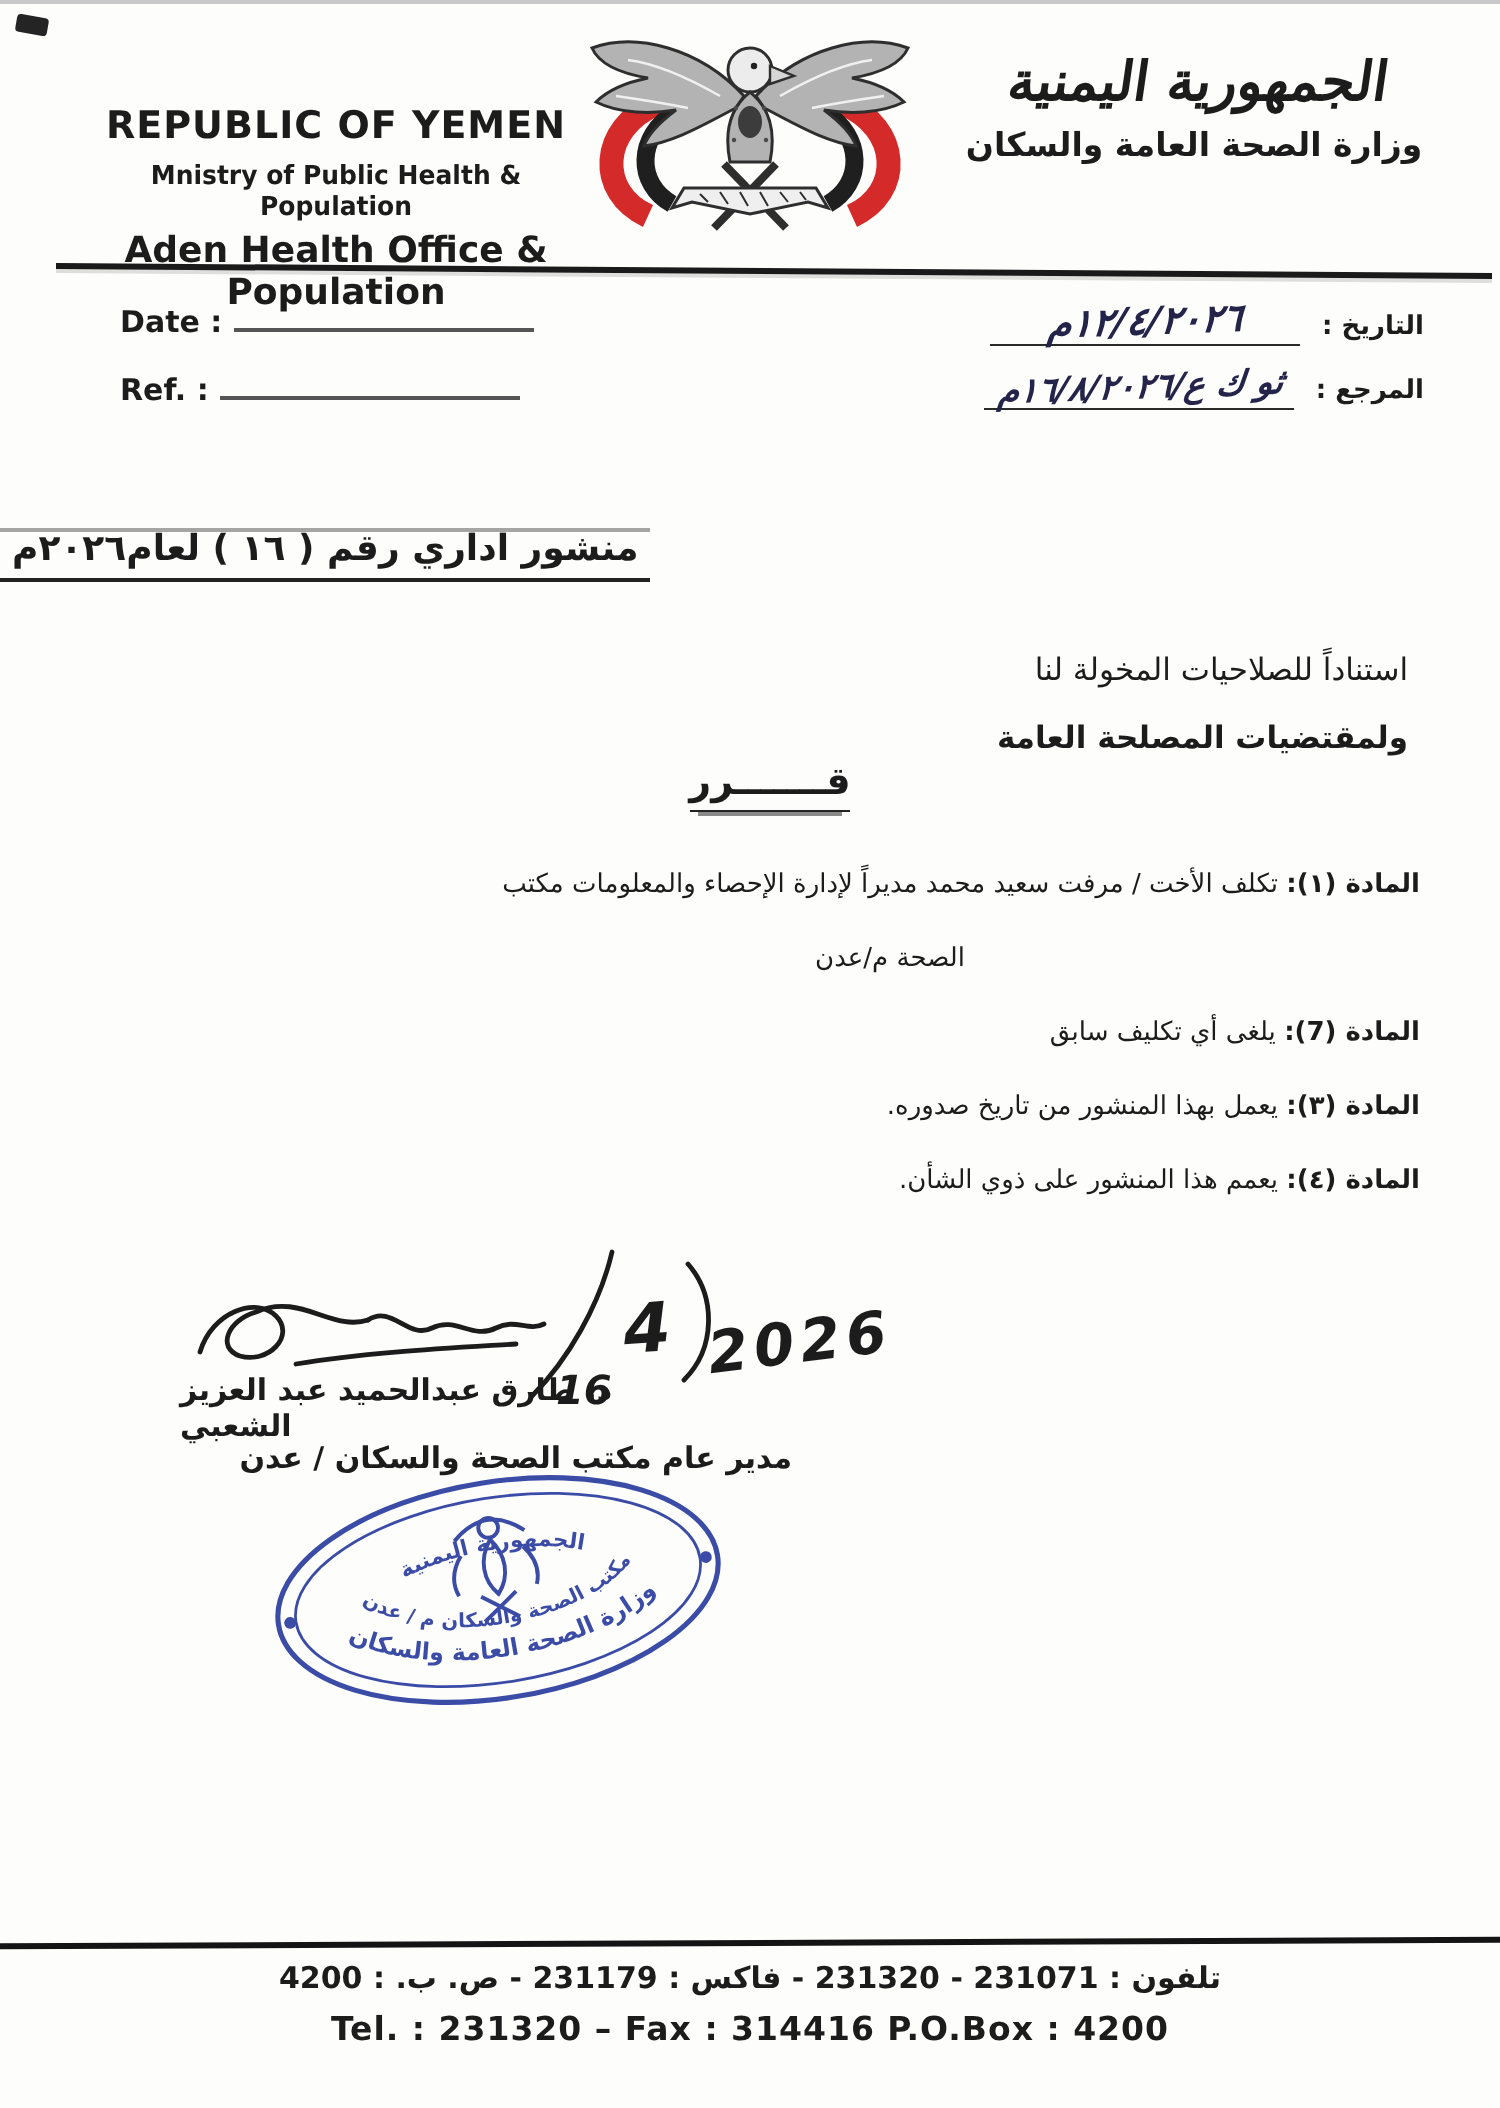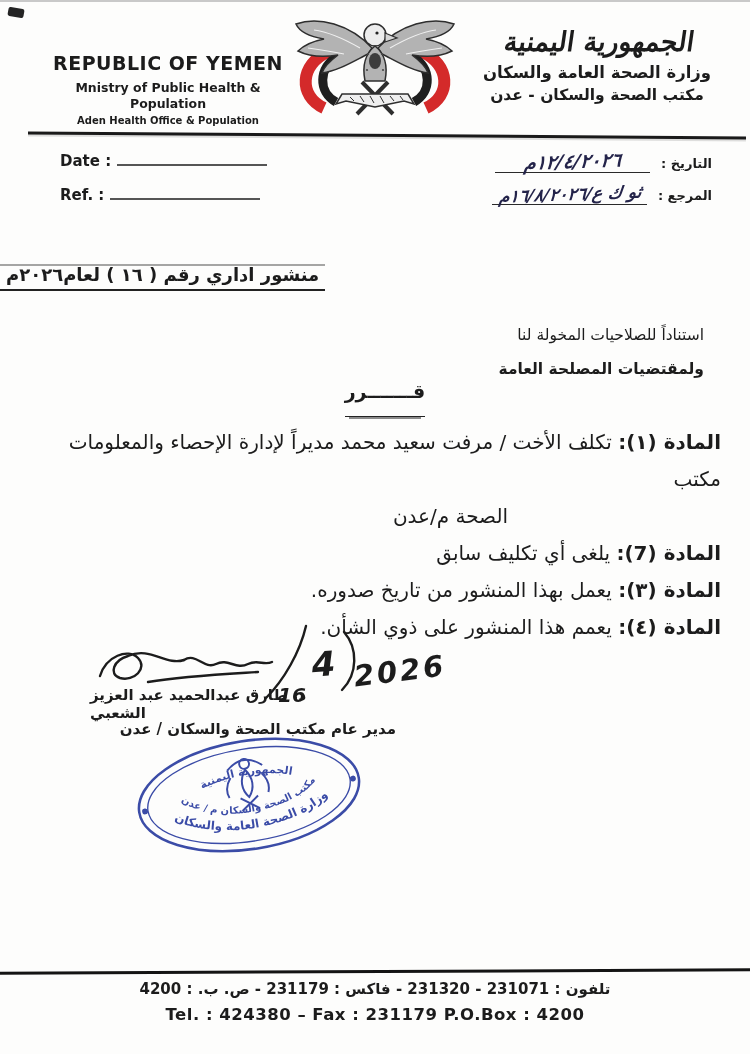--- a/index.html
+++ b/index.html
@@ -9,21 +9,21 @@
     font-family:"DejaVu Sans","Liberation Sans",sans-serif;color:#1c1c1c;
   }
   .abs{position:absolute;}
   
   .scan-top-line{top:0;left:0;right:0;height:2px;background:#c9c9c9;}
   .scan-corner-mark{top:8px;left:8px;width:16px;height:9px;background:#242424;border-radius:2px;transform:rotate(10deg);}
   
   .header-en{top:52px;left:48px;width:240px;text-align:center;}
   .header-en .l1{font-size:19px;font-weight:bold;letter-spacing:.5px;}
   .header-en .l2{font-size:12.5px;font-weight:bold;margin-top:6px;transform:scaleY(1.05);}
-  .header-en .l3{font-size:10px;font-weight:bold;margin-top:5px;}
+  .header-en .l3{font-size:18px;font-weight:bold;margin-top:5px;}
   .header-ar{top:26px;right:18px;width:270px;text-align:center;direction:rtl;}
   .header-ar .l1{font-size:27px;font-weight:bold;font-style:italic;transform:skewX(6deg);}
   .header-ar .l2{font-size:16.5px;font-weight:bold;margin-top:6px;}
   .header-ar .l3{font-size:15.5px;font-weight:bold;margin-top:4px;}
   .emblem{top:8px;left:288px;width:174px;height:128px;}
   .header-rule{top:134px;left:28px;width:718px;height:3px;background:#1a1a1a;transform:rotate(.4deg);box-shadow:0 2px 0 rgba(0,0,0,.12);}
   
   .meta-en{left:60px;font-size:15px;font-weight:bold;}
   .meta-en .line{display:inline-block;width:150px;border-bottom:2px solid #2a2a2a;height:12px;margin-left:6px;opacity:.8;}
   .date-en{top:152px;}
@@ -45,23 +45,23 @@
   .doc-title span{
     display:inline-block;font-size:18px;font-weight:bold;
     border-bottom:2px solid #222;padding:0 6px 4px;
     box-shadow:0 3px 0 -1px rgba(0,0,0,.35) inset;
   }
   
   .intro{top:318px;right:46px;direction:rtl;font-size:15.5px;line-height:34px;}
   .intro .b{font-weight:bold;}
   
   .decree{top:380px;left:300px;width:170px;text-align:center;direction:rtl;}
-  .decree span{display:inline-block;font-size:19px;font-weight:bold;border-bottom:1.5px solid #222;padding-bottom:14px;box-shadow:0 6px 0 -4px #8a8a8a;}
-  
-  .articles{top:424px;right:29px;left:60px;direction:rtl;text-align:right;font-size:20px;line-height:37px;}
+  .decree span{display:inline-block;font-size:19px;font-weight:bold;border-bottom:1.5px solid #222;padding-bottom:3px;box-shadow:0 6px 0 -4px #8a8a8a;}
+  
+  .articles{top:424px;right:40px;left:60px;direction:rtl;text-align:right;font-size:13px;line-height:37px;}
   .articles .lbl{font-weight:bold;}
   .art-cont{display:block;text-align:center;padding-left:120px;}
   
   .sig-svg{top:624px;left:92px;width:370px;height:80px;}
   .sig-name{top:686px;left:90px;width:270px;text-align:left;direction:rtl;font-size:15px;font-weight:bold;}
   .sig-title{top:720px;left:96px;width:300px;text-align:right;direction:rtl;font-size:15px;font-weight:bold;}
   .stamp{top:736px;left:130px;width:238px;height:118px;transform:rotate(-9deg);opacity:.92;}
   
   .footer-rule{top:970px;left:0;width:750px;height:3px;background:#141414;transform:rotate(-.25deg);}
   .footer-ar{top:980px;left:0;width:100%;text-align:center;direction:rtl;font-size:15px;font-weight:bold;}
@@ -107,21 +107,20 @@
 
     <path d="M72,74 L103,106 M98,74 L67,106" stroke="#2e2e2e" stroke-width="4" fill="none"></path>
 
     <path d="M52,86 L118,86 L124,96 L114,93 L85,99 L56,93 L46,96 Z" fill="#efefef" stroke="#2e2e2e" stroke-width="1.5"></path>
     <path d="M60,89 L64,93 M70,88 L74,94 M80,88 L84,95 M90,88 L94,95 M100,88 L104,93 M110,88 L113,92" stroke="#2e2e2e" stroke-width="1" fill="none"></path>
   </svg>
 
   <div class="abs header-ar">
     <div class="l1">الجمهورية اليمنية</div>
     <div class="l2">وزارة الصحة العامة والسكان</div>
-    <div class="l3">مكتب الصحة والسكان - عدن</div>
   </div>
 
   <div class="abs header-rule"></div>
 
   <div class="abs meta-en date-en">
     <span>Date :</span><span class="line"></span>
   </div>
   <div class="abs meta-en ref-en">
     <span>Ref. :</span><span class="line"></span>
   </div>
@@ -205,15 +204,15 @@
     </g>
     <g fill="#2b3da0" font-weight="bold" font-family="DejaVu Sans, sans-serif">
       <text font-size="11" text-anchor="middle"><textPath href="#st-top" startOffset="50%">الجمهورية اليمنية</textPath></text>
       <text font-size="12" text-anchor="middle"><textPath href="#st-b1" startOffset="50%">وزارة الصحة العامة والسكان</textPath></text>
       <text font-size="10" text-anchor="middle"><textPath href="#st-b2" startOffset="50%">مكتب الصحة والسكان م / عدن</textPath></text>
     </g>
   </svg>
 
   <div class="abs footer-rule"></div>
   <div class="abs footer-ar">تلفون : 231071 - 231320 - فاكس : 231179 - ص. ب. : 4200</div>
-  <div class="abs footer-en">Tel. : 424380 – Fax : 231179 P.O.Box : 4200</div>
+  <div class="abs footer-en">Tel. : 231320 – Fax : 314416 P.O.Box : 4200</div>
 
 </div>
 
 </body></html>

